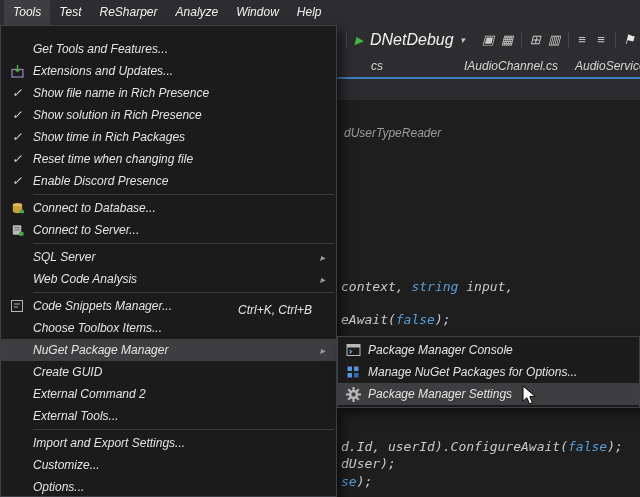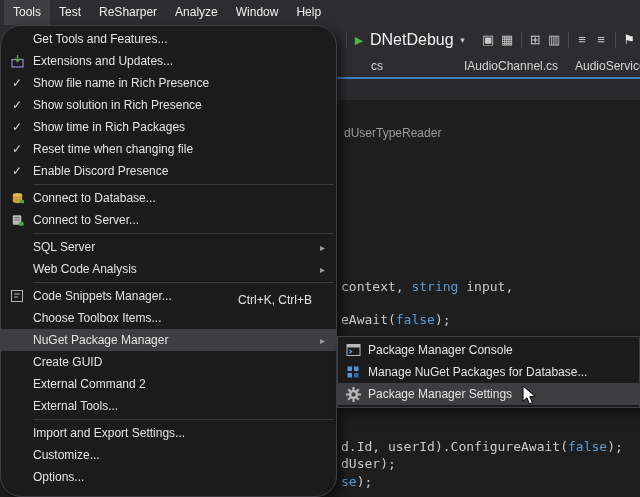--- a/index.html
+++ b/index.html
@@ -1,18 +1,18 @@
 <!DOCTYPE html>
 <html><head>
 <meta charset="utf-8">
 <style>
   html,body{margin:0;padding:0;background:#111;}
   .screen{
     position:relative;width:640px;height:497px;overflow:hidden;
-    background:#14532d;font-family:"Liberation Sans",sans-serif;
+    background:#14532d;font-family:"Liberation Sans",sans-serif;font-style:italic;
     -webkit-font-smoothing:antialiased;
   }
   
   .menubar{position:absolute;top:0;left:0;right:0;height:25px;background:#2d2d30;display:flex;padding-left:4px;z-index:5;}
   .mb-item{font-size:12px;color:#f1f1f1;line-height:25px;padding:0 9px;cursor:default;white-space:nowrap;}
   .mb-item.open{background:#3e3e40;}
   
   .toolbar{position:absolute;top:25px;left:0;right:0;height:30px;background:#2d2d30;display:flex;align-items:center;padding-left:342px;box-sizing:border-box;z-index:1;}
   .tb-sep{width:1px;height:16px;background:#46464c;margin:0 4px;flex:none;}
   .tbi{width:19px;text-align:center;font-size:13px;color:#c8c8c8;flex:none;line-height:30px;}
@@ -28,21 +28,21 @@
   .tab-underline{position:absolute;top:77px;left:0;right:0;height:2px;z-index:1;}
   
   .navbar{position:absolute;top:79px;left:0;right:0;height:21px;background:#2b2b2e;z-index:1;}
   .navbar .crumb{position:absolute;left:344px;line-height:21px;font-size:12px;color:#9b9b9b;white-space:nowrap;margin-top:44px;}
   
   .editor{position:absolute;top:100px;left:0;right:0;bottom:0;background:#1e1e1e;z-index:0;}
   .code{position:absolute;left:341px;font-family:"DejaVu Sans Mono",monospace;font-size:13px;color:#c9c9c9;white-space:pre;z-index:1;text-align:right;}
   .code .kw{color:#569cd6;}
   
   .menu{background:#1b1b1c;border:1px solid #3f3f46;box-sizing:border-box;box-shadow:5px 5px 10px rgba(0,0,0,.55);}
-  .tools-menu{position:absolute;left:0;top:25px;width:337px;height:472px;padding-top:2px;z-index:10;border-radius:21px;}
+  .tools-menu{position:absolute;left:0;top:25px;width:337px;height:472px;padding-top:12px;z-index:10;}
   .submenu{position:absolute;left:337px;top:336px;width:303px;padding:2px 0;z-index:11;}
   .mi{height:22px;display:flex;align-items:center;cursor:default;}
   .mi.hl{background:#3e3e40;}
   .gut{width:32px;flex:none;display:flex;align-items:center;justify-content:center;}
   .gut .check{font-size:12px;color:#d5d5d5;}
   .lbl{flex:1;font-size:12px;color:#e4e4e4;white-space:nowrap;overflow:hidden;}
   .sc{font-size:12px;color:#e4e4e4;padding-right:8px;white-space:nowrap;margin-top:8px;}
   .arr{width:16px;flex:none;font-size:10px;color:#9a9a9a;}
   .msep{height:1px;background:#3a3a3e;margin:2px 2px 2px 32px;}
   .submenu .gut{width:30px;}
@@ -271,21 +271,21 @@
     </div>
     <div class="mi">
       <span class="gut">
           <svg width="14" height="14" viewBox="0 0 14 14">
             <rect x="1.5" y="1.5" width="4.5" height="4.5" fill="#5596d8"></rect>
             <rect x="8" y="1.5" width="4.5" height="4.5" fill="#5596d8"></rect>
             <rect x="1.5" y="8" width="4.5" height="4.5" fill="#5596d8"></rect>
             <rect x="8" y="8" width="4.5" height="4.5" fill="#2a6bb0"></rect>
           </svg>
         </span>
-      <span class="lbl">Manage NuGet Packages for Database...</span>
+      <span class="lbl">Manage NuGet Packages for Options...</span>
         <span class="arr"></span>
     </div>
     <div class="mi hl">
       <span class="gut">
           <svg width="15" height="15" viewBox="0 0 14 14">
             <g fill="#b8b8b8">
               <rect x="6" y="0" width="2" height="14"></rect>
               <rect x="0" y="6" width="14" height="2"></rect>
               <rect x="6" y="0" width="2" height="14" transform="rotate(45 7 7)"></rect>
               <rect x="6" y="0" width="2" height="14" transform="rotate(-45 7 7)"></rect>

